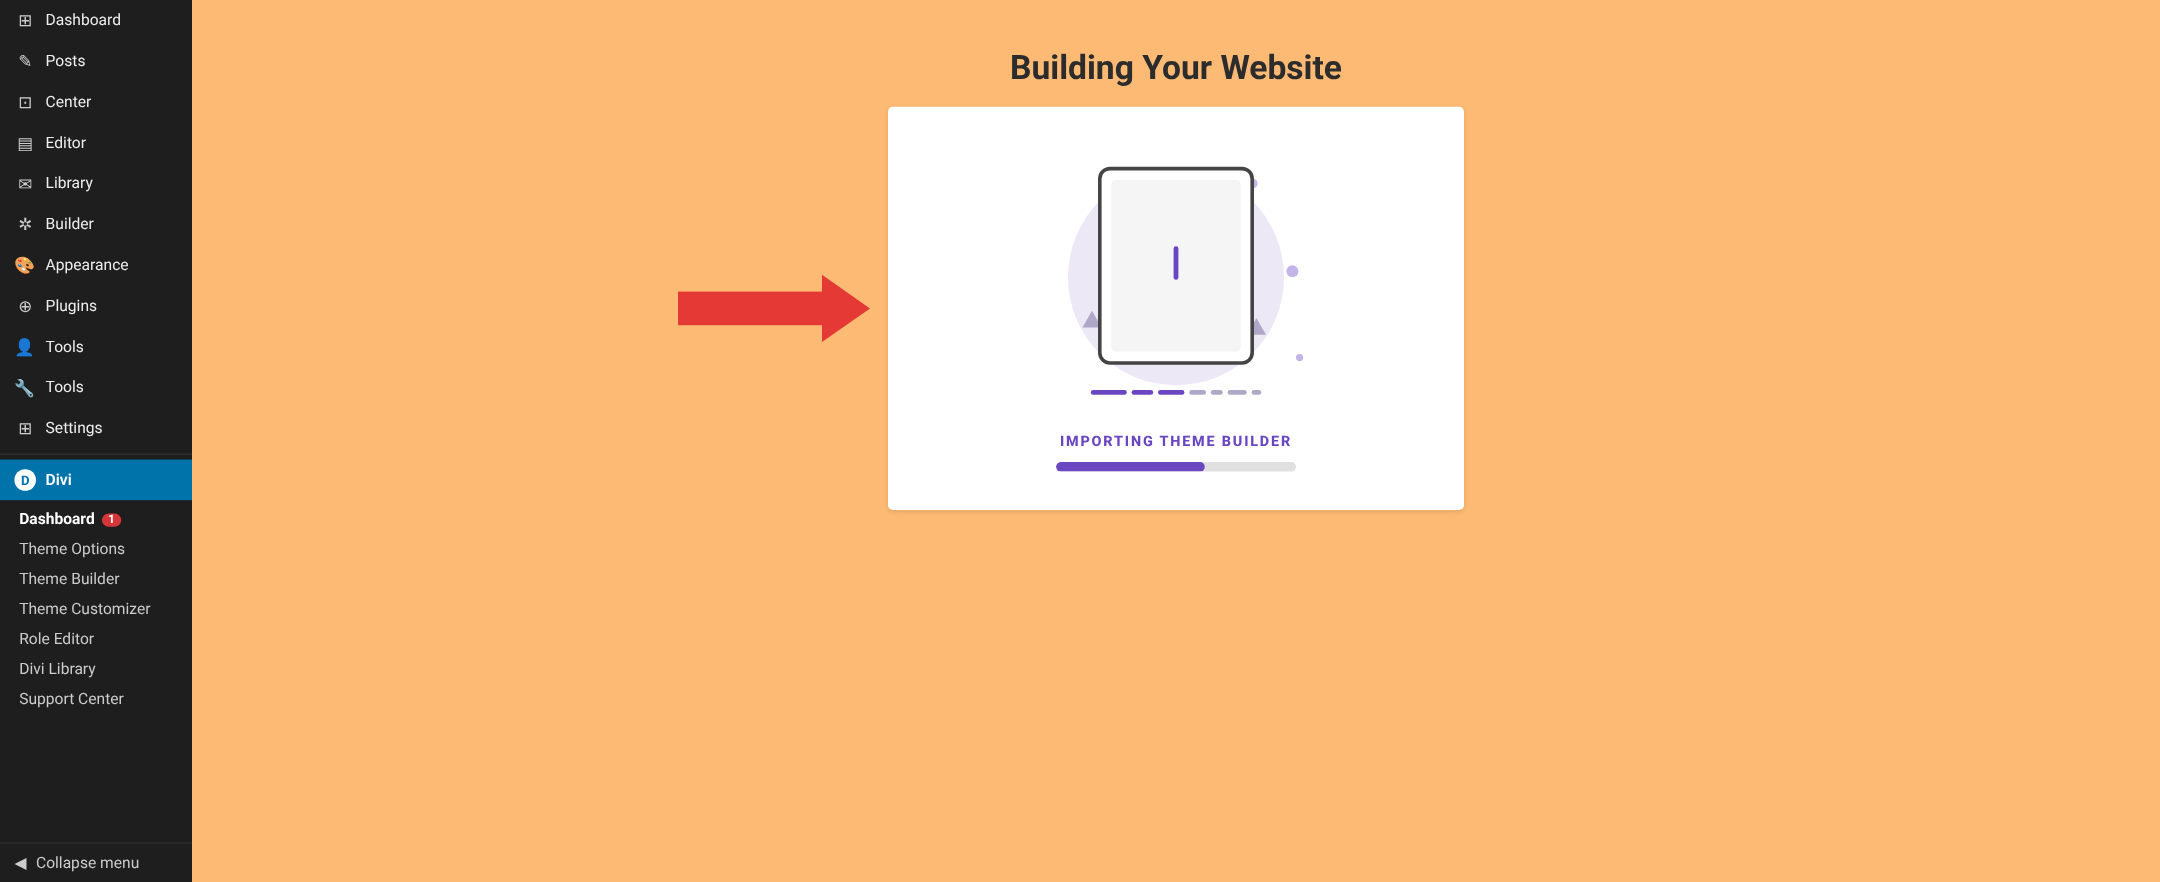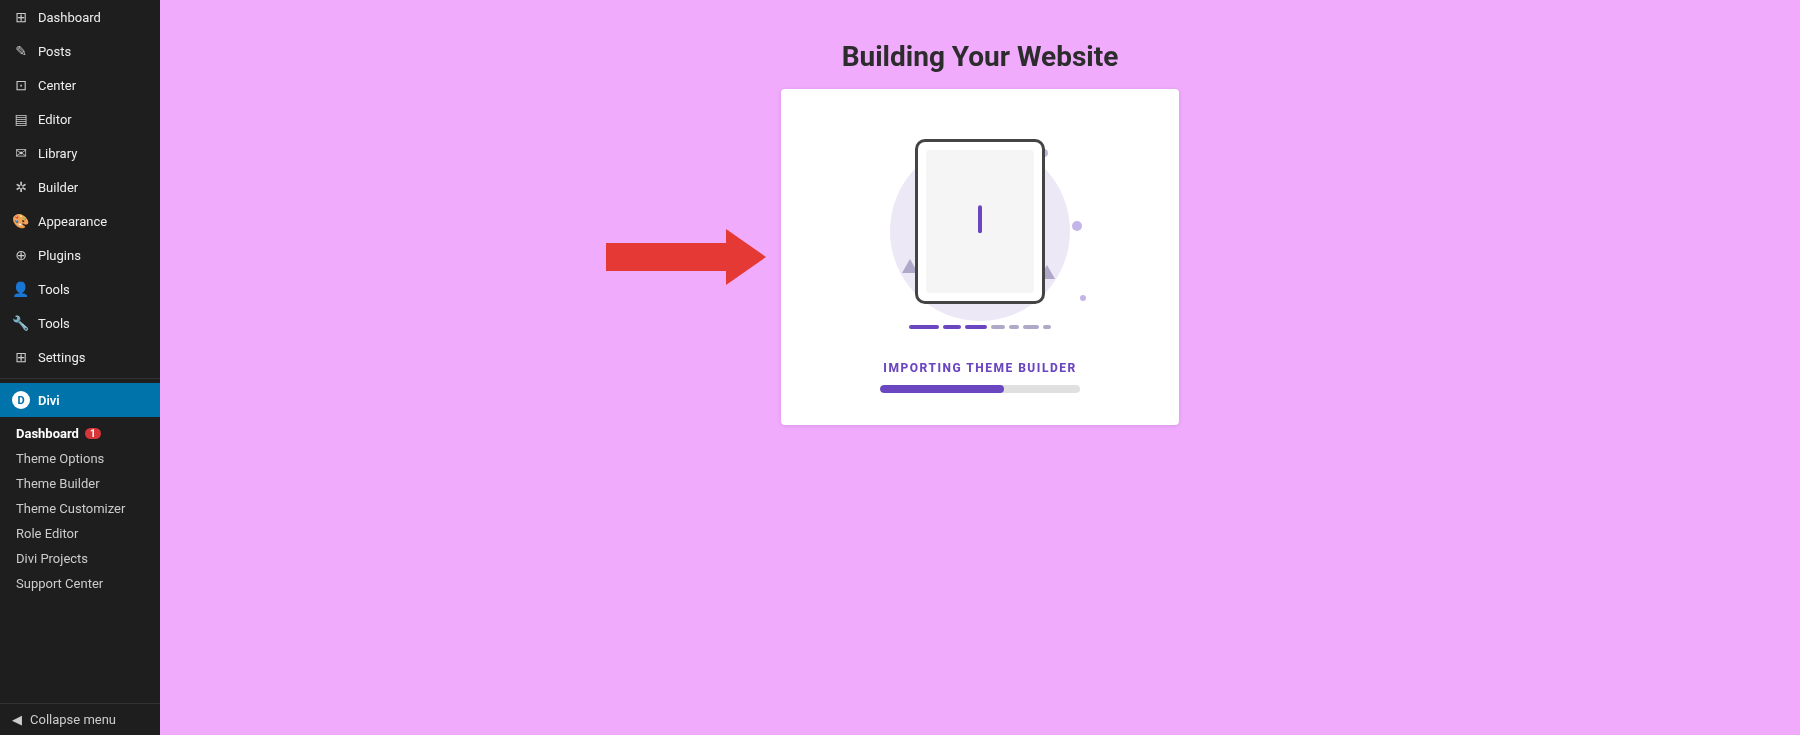--- a/index.html
+++ b/index.html
@@ -101,21 +101,21 @@
     }
 
     
     #main {
       flex: 1;
       display: flex;
       flex-direction: column;
       align-items: center;
       justify-content: flex-start;
       padding: 40px 20px;
-      background: #f0abfc;
+      background: #fdba74;
       overflow-y: auto;
     }
 
     .page-title {
       font-size: 28px;
       font-weight: 700;
       color: #2c2c2c;
       margin-bottom: 16px;
       text-align: center;
     }
@@ -126,21 +126,21 @@
       text-align: center;
       max-width: 440px;
       line-height: 1.6;
       margin-bottom: 32px;
     }
 
     
     .card {
       background: #fff;
       border-radius: 4px;
-      width: 398px;
+      width: 480px;
       padding: 32px 24px 32px;
       display: flex;
       flex-direction: column;
       align-items: center;
       box-shadow: 0 1px 4px rgba(0,0,0,0.1);
     }
 
     
     .illustration {
       width: 260px;
@@ -338,21 +338,21 @@
     <div class="divi-sub-item">
       <span>Theme Builder</span>
     </div>
     <div class="divi-sub-item">
       <span>Theme Customizer</span>
     </div>
     <div class="divi-sub-item">
       <span>Role Editor</span>
     </div>
     <div class="divi-sub-item">
-      <span>Divi Projects</span>
+      <span>Divi Library</span>
     </div>
     <div class="divi-sub-item">
       <span>Support Center</span>
     </div>
   </div>
 
   <div style="flex:1"></div>
 
   <div class="collapse-menu">
     <span>◀</span>

